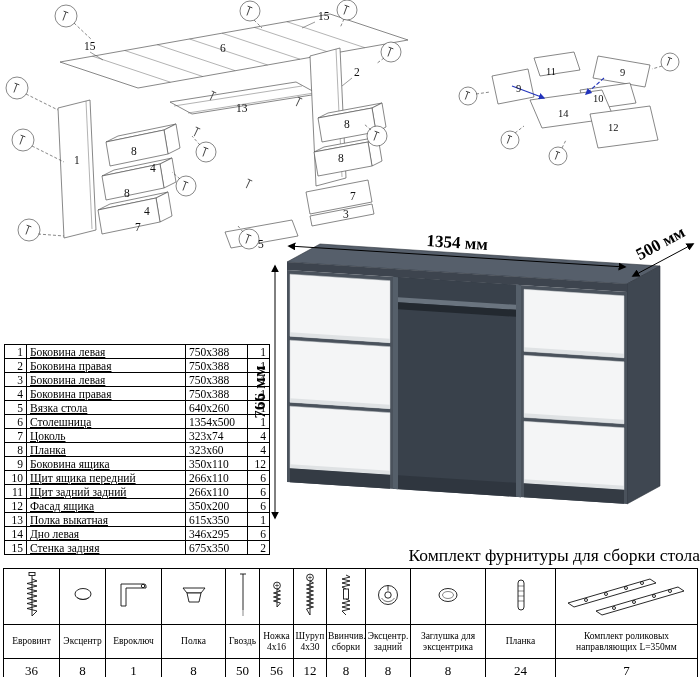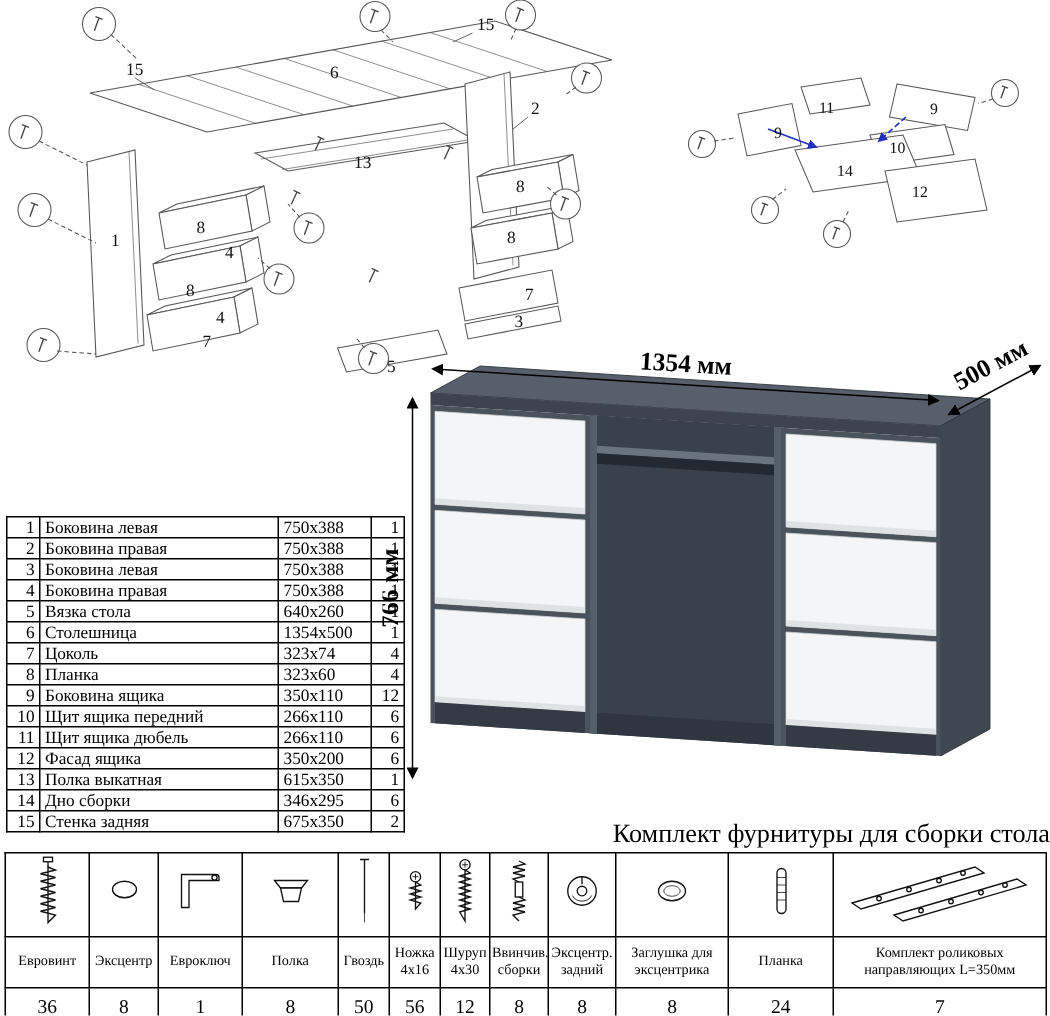--- a/index.html
+++ b/index.html
@@ -4,21 +4,21 @@
 <style>
   html,body{margin:0;padding:0;}
   body{width:700px;height:677px;background:#fff;position:relative;overflow:hidden;
        font-family:"Liberation Serif",serif;color:#000;}
   .abs{position:absolute;}
   table{border-collapse:collapse;}
   
   .parts-table{position:absolute;left:4px;top:344px;font-size:11.5px;}
   .parts-table td{border:1px solid #000;padding:0 3px;height:13px;line-height:12px;white-space:nowrap;}
   .parts-table td.num{width:15px;text-align:right;}
-  .parts-table td.name{width:152px;}
+  .parts-table td.name{width:152px;text-decoration:underline;}
   .parts-table td.size{width:55px;}
   .parts-table td.qty{width:15px;text-align:right;}
   
   .hw-title{position:absolute;left:0;top:545px;width:700px;text-align:right;font-size:17.5px;}
   .hw-table{position:absolute;left:3px;top:568px;table-layout:fixed;width:694px;}
   .hw-table td{border:1px solid #000;text-align:center;overflow:hidden;}
   .hw-icon-cell{height:53px;vertical-align:middle;}
   .hw-name-cell{height:31px;font-size:9.5px;line-height:10.5px;vertical-align:middle;padding:1px;}
   .hw-qty-cell{height:21px;font-size:13px;vertical-align:middle;}
   svg text{font-family:"Liberation Serif",serif;}
@@ -276,39 +276,39 @@
         <td class="qty">12</td>
       </tr>
     <tr>
         <td class="num">10</td>
         <td class="name">Щит ящика передний</td>
         <td class="size">266x110</td>
         <td class="qty">6</td>
       </tr>
     <tr>
         <td class="num">11</td>
-        <td class="name">Щит ящика дюбель</td>
+        <td class="name">Щит задний задний</td>
         <td class="size">266x110</td>
         <td class="qty">6</td>
       </tr>
     <tr>
         <td class="num">12</td>
         <td class="name">Фасад ящика</td>
         <td class="size">350x200</td>
         <td class="qty">6</td>
       </tr>
     <tr>
         <td class="num">13</td>
         <td class="name">Полка выкатная</td>
         <td class="size">615x350</td>
         <td class="qty">1</td>
       </tr>
     <tr>
         <td class="num">14</td>
-        <td class="name">Дно сборки</td>
+        <td class="name">Дно левая</td>
         <td class="size">346x295</td>
         <td class="qty">6</td>
       </tr>
     <tr>
         <td class="num">15</td>
         <td class="name">Стенка задняя</td>
         <td class="size">675x350</td>
         <td class="qty">2</td>
       </tr>
   </tbody>

